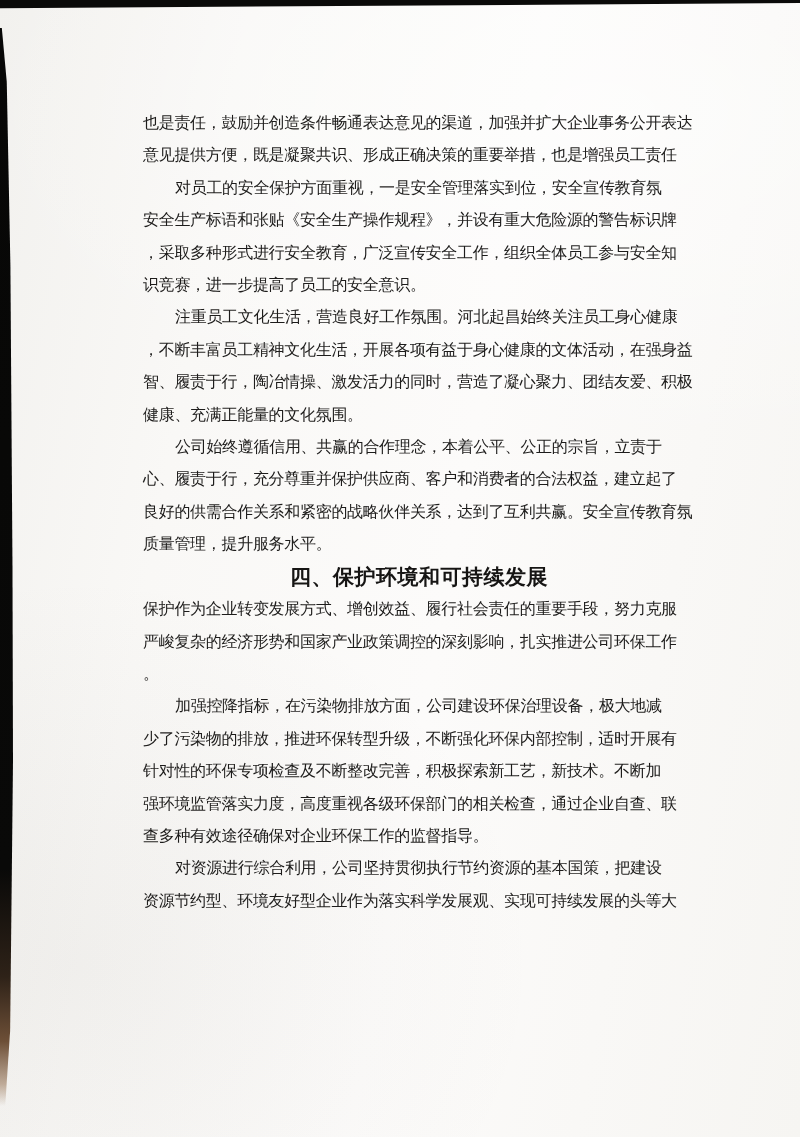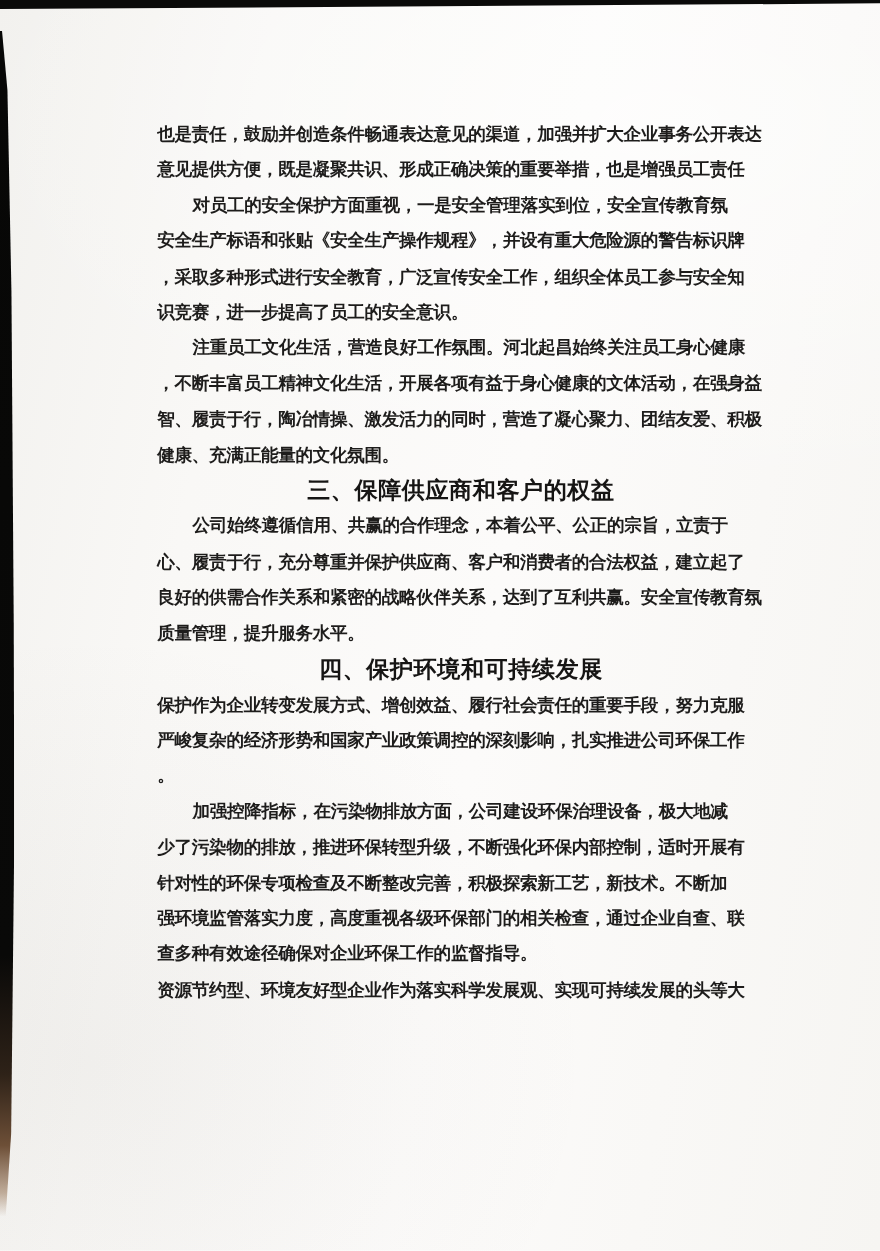--- a/index.html
+++ b/index.html
@@ -52,21 +52,21 @@
     left: 143px;
     top: 107px;
     width: 552px;
     color: #1d1c1b;
   }
   .line {
     line-height: 32.4px;
     font-size: 16px;
     letter-spacing: -0.3px;
     white-space: nowrap;
-    font-weight: 700;
+    font-weight: 400;
   }
   .line.indent {
     padding-left: 32px;
   }
   .heading {
     line-height: 32.4px;
     font-size: 21px;
     font-weight: 700;
     text-align: center;
     letter-spacing: 0.5px;
@@ -84,28 +84,28 @@
     <div class="line">也是责任，鼓励并创造条件畅通表达意见的渠道，加强并扩大企业事务公开表达</div>
     <div class="line">意见提供方便，既是凝聚共识、形成正确决策的重要举措，也是增强员工责任</div>
     <div class="line indent">对员工的安全保护方面重视，一是安全管理落实到位，安全宣传教育氛</div>
     <div class="line">安全生产标语和张贴《安全生产操作规程》，并设有重大危险源的警告标识牌</div>
     <div class="line">，采取多种形式进行安全教育，广泛宣传安全工作，组织全体员工参与安全知</div>
     <div class="line">识竞赛，进一步提高了员工的安全意识。</div>
     <div class="line indent">注重员工文化生活，营造良好工作氛围。河北起昌始终关注员工身心健康</div>
     <div class="line">，不断丰富员工精神文化生活，开展各项有益于身心健康的文体活动，在强身益</div>
     <div class="line">智、履责于行，陶冶情操、激发活力的同时，营造了凝心聚力、团结友爱、积极</div>
     <div class="line">健康、充满正能量的文化氛围。</div>
-    <div class="heading">三、保障供应商和客户的权益</div>
     <div class="line indent">公司始终遵循信用、共赢的合作理念，本着公平、公正的宗旨，立责于</div>
     <div class="line">心、履责于行，充分尊重并保护供应商、客户和消费者的合法权益，建立起了</div>
     <div class="line">良好的供需合作关系和紧密的战略伙伴关系，达到了互利共赢。安全宣传教育氛</div>
     <div class="line">质量管理，提升服务水平。</div>
     <div class="heading">四、保护环境和可持续发展</div>
     <div class="line">保护作为企业转变发展方式、增创效益、履行社会责任的重要手段，努力克服</div>
     <div class="line">严峻复杂的经济形势和国家产业政策调控的深刻影响，扎实推进公司环保工作</div>
     <div class="line">。</div>
     <div class="line indent">加强控降指标，在污染物排放方面，公司建设环保治理设备，极大地减</div>
     <div class="line">少了污染物的排放，推进环保转型升级，不断强化环保内部控制，适时开展有</div>
     <div class="line">针对性的环保专项检查及不断整改完善，积极探索新工艺，新技术。不断加</div>
     <div class="line">强环境监管落实力度，高度重视各级环保部门的相关检查，通过企业自查、联</div>
     <div class="line">查多种有效途径确保对企业环保工作的监督指导。</div>
+    <div class="line indent">对资源进行综合利用，公司坚持贯彻执行节约资源的基本国策，把建设</div>
     <div class="line">资源节约型、环境友好型企业作为落实科学发展观、实现可持续发展的头等大</div>
   </div>
 
 </body></html>

